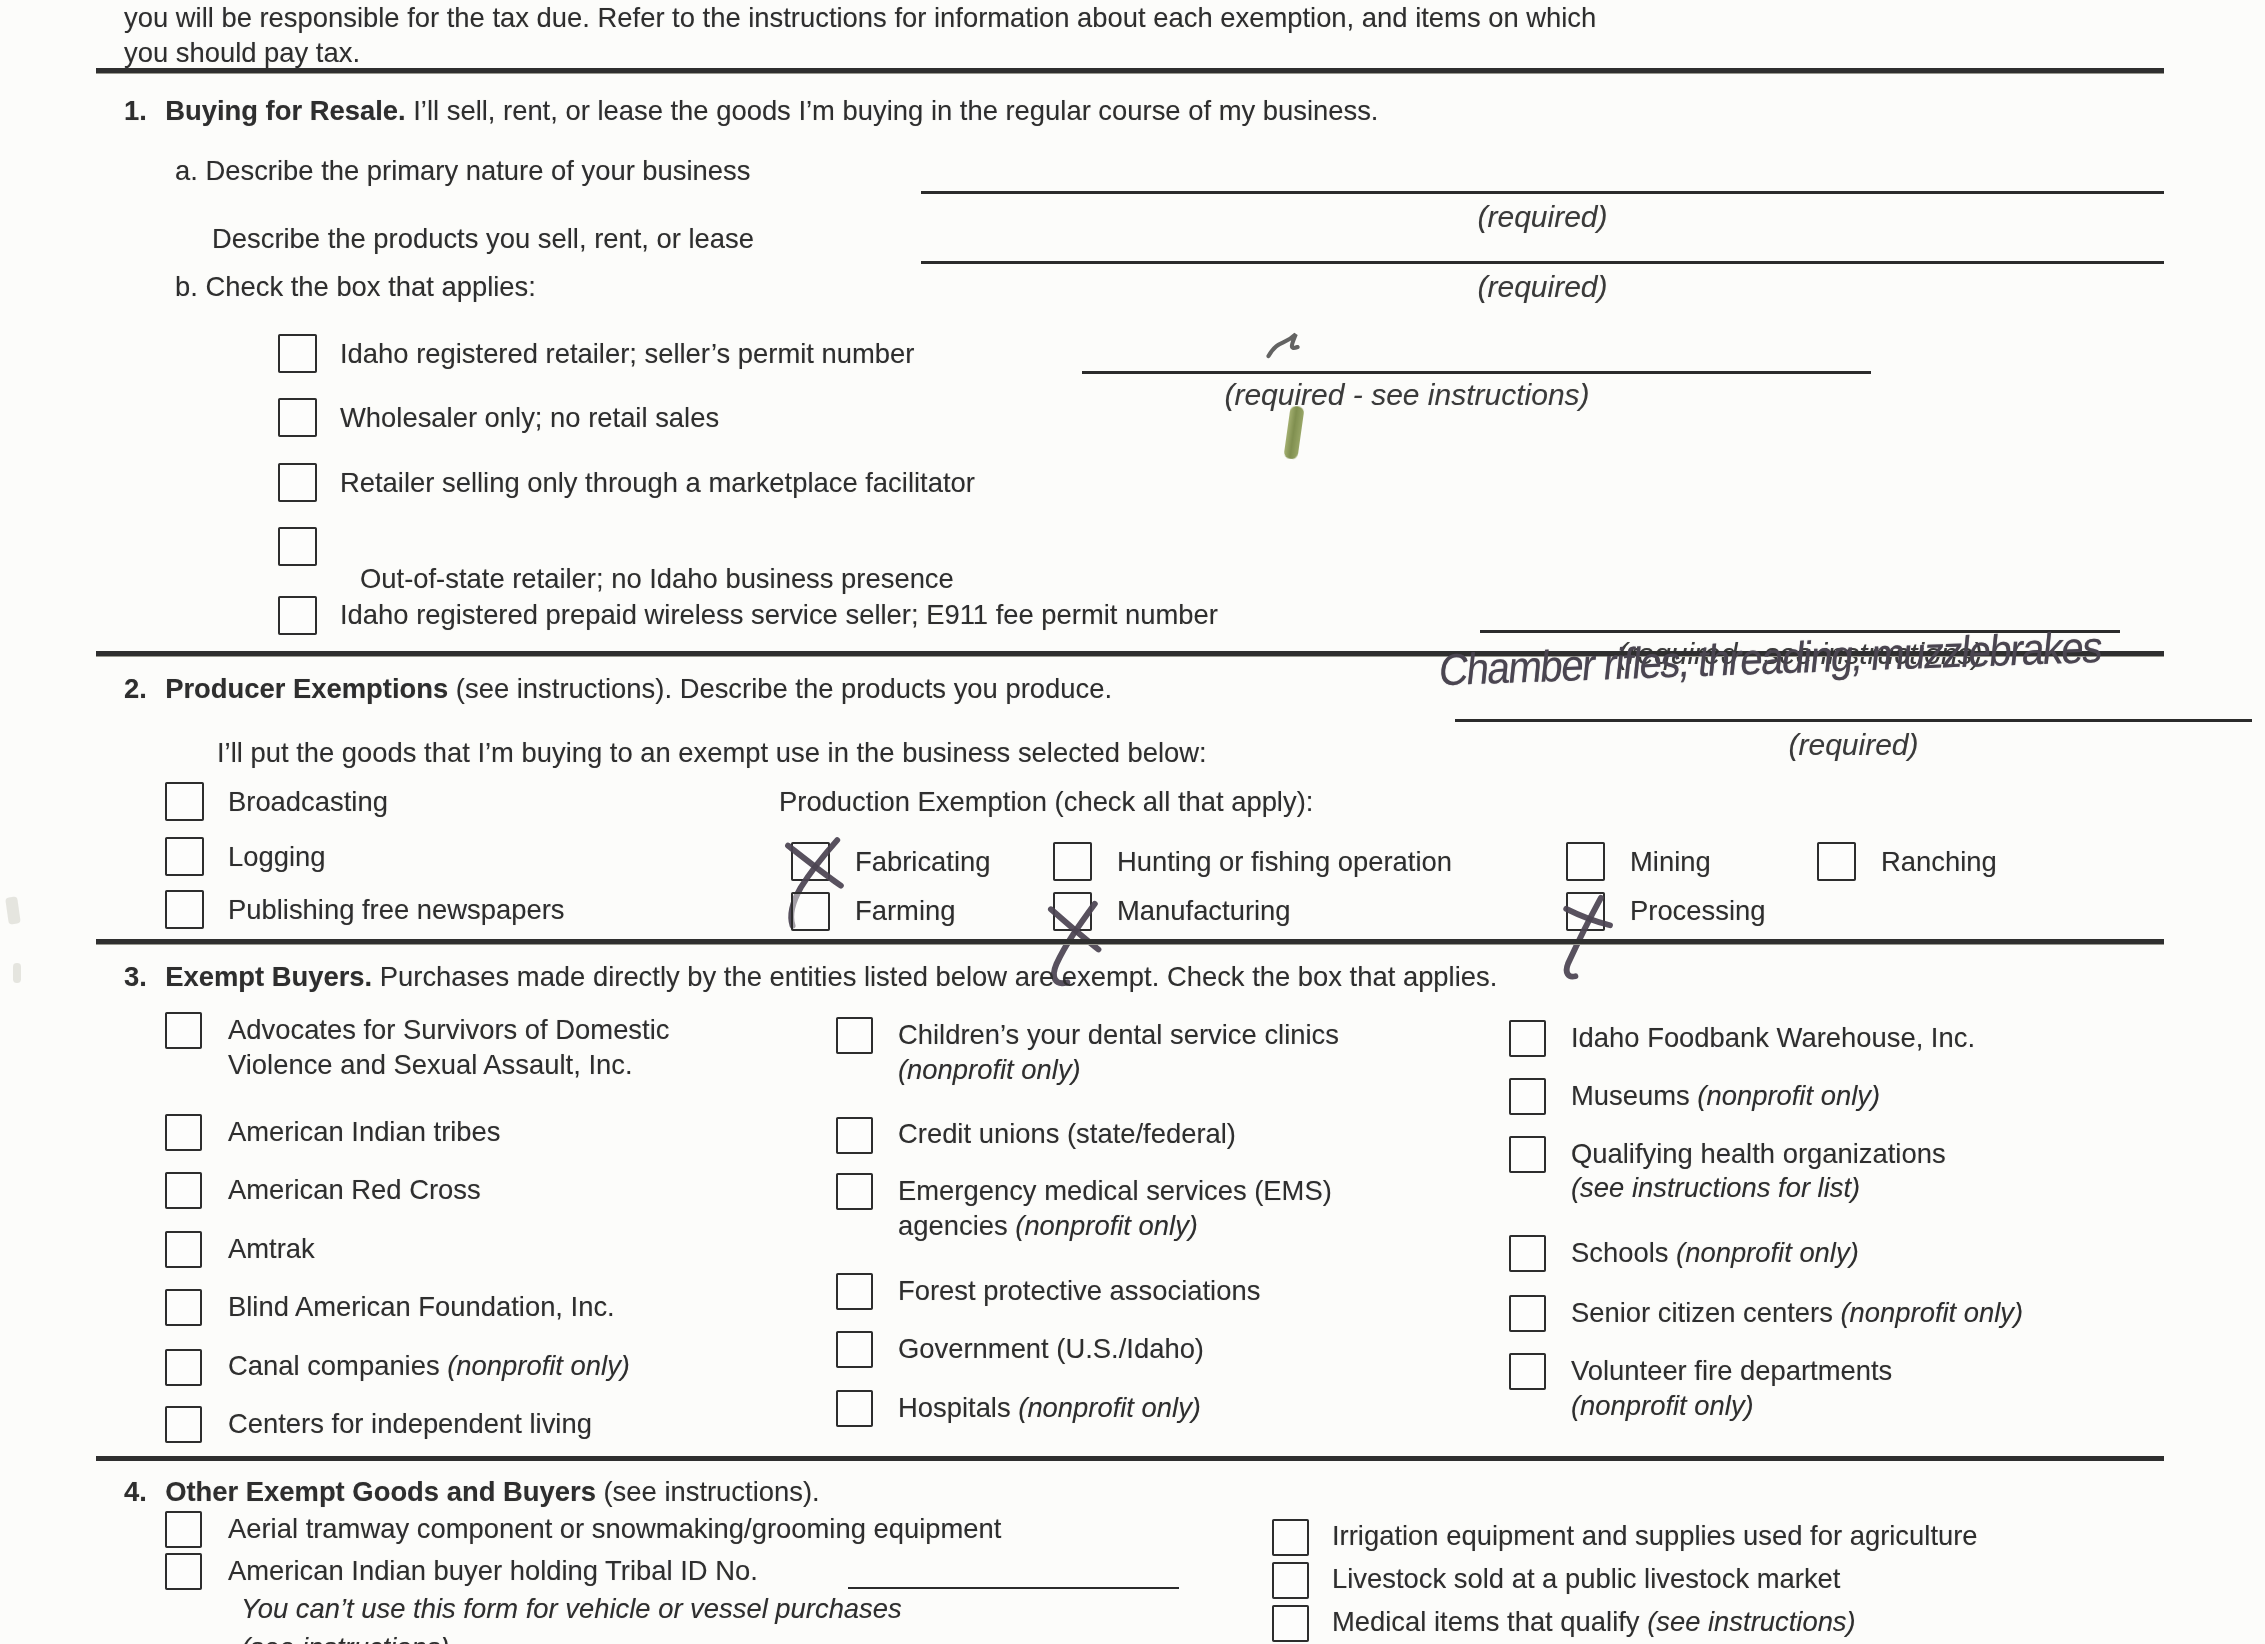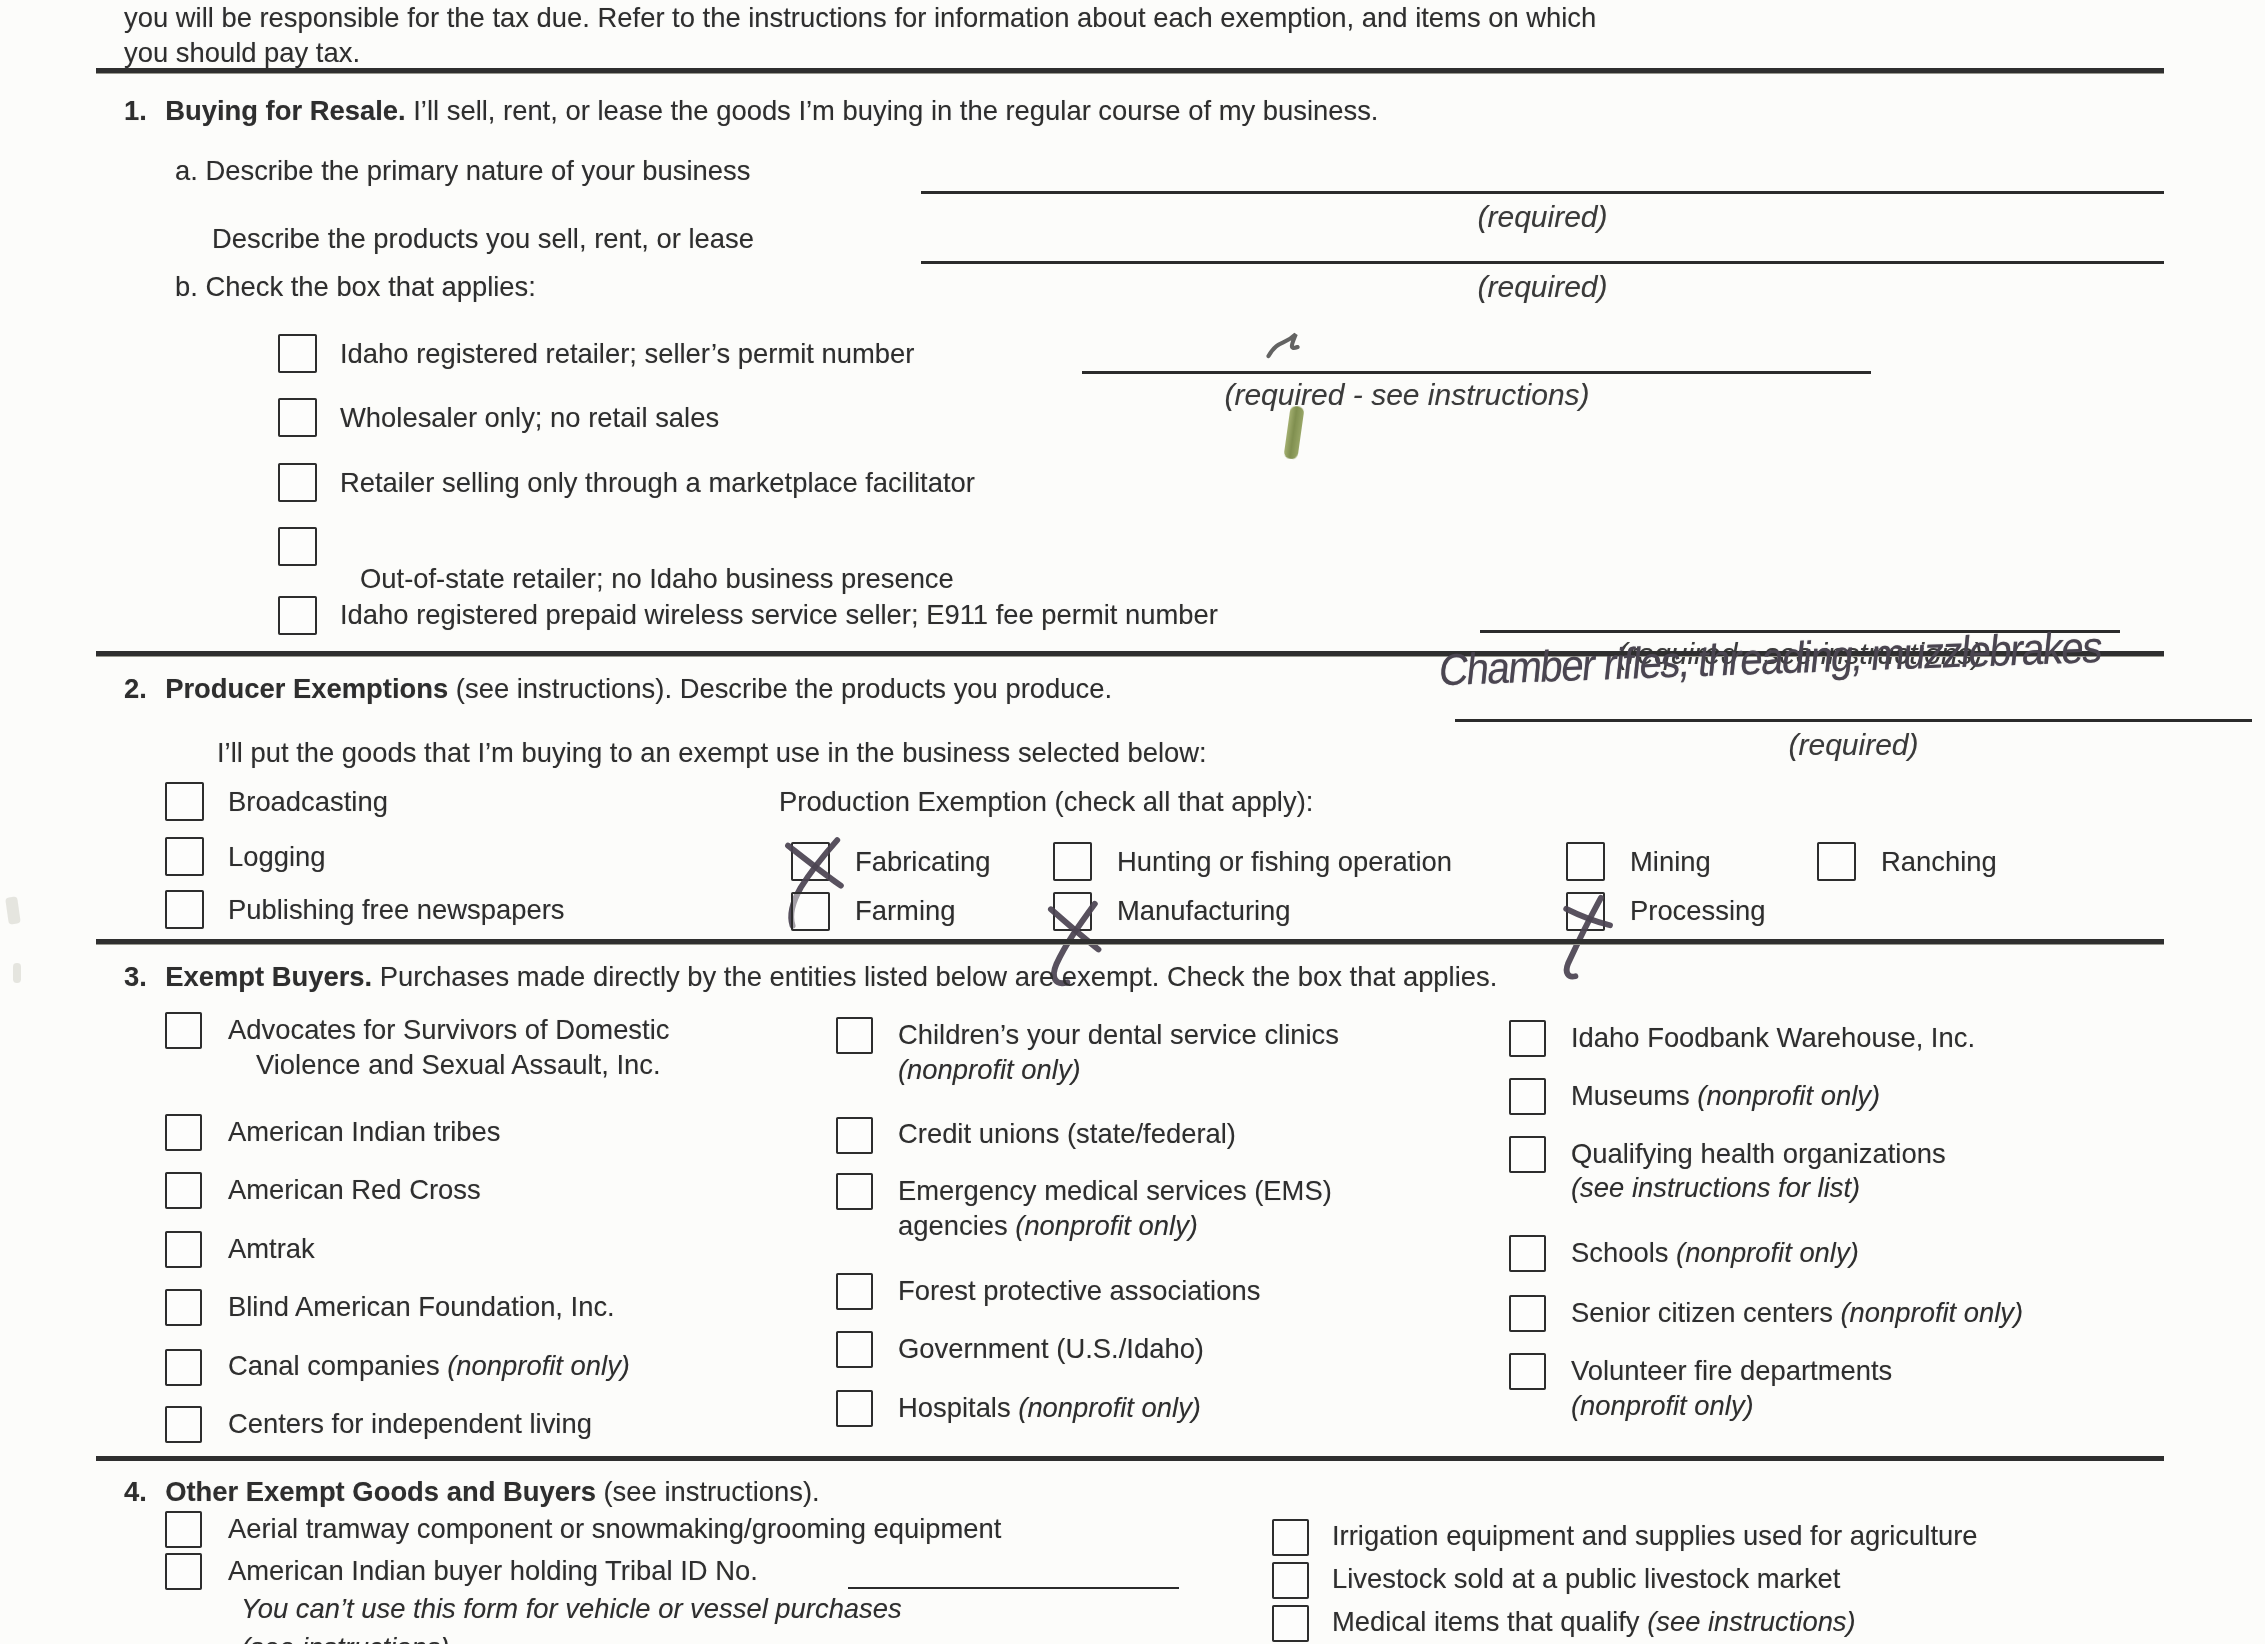--- a/index.html
+++ b/index.html
@@ -137,21 +137,21 @@
 <div class="t" style="left:1630px;top:895px;">Processing</div>
 
 <div class="rule" style="top:939px;"></div>
 
 <div class="t" style="left:124px;top:961px;">
   <span class="b num">3.</span><span class="b">Exempt Buyers.</span><span> Purchases made directly by the entities listed below are exempt. Check the box that applies.</span>
 </div>
 
 <div class="cb cb36" style="left:165px;top:1012px;"></div>
 <div class="t" style="left:228px;top:1014px;">Advocates for Survivors of Domestic</div>
-<div class="t" style="left:228px;top:1049px;margin-left:28px;">Violence and Sexual Assault, Inc.</div>
+<div class="t" style="left:228px;top:1049px;">Violence and Sexual Assault, Inc.</div>
 
 <div class="cb cb36" style="left:165px;top:1114px;"></div>
 <div class="t" style="left:228px;top:1116px;">American Indian tribes</div>
 
 <div class="cb cb36" style="left:165px;top:1172px;"></div>
 <div class="t" style="left:228px;top:1174px;">American Red Cross</div>
 
 <div class="cb cb36" style="left:165px;top:1231px;"></div>
 <div class="t" style="left:228px;top:1233px;">Amtrak</div>
 

